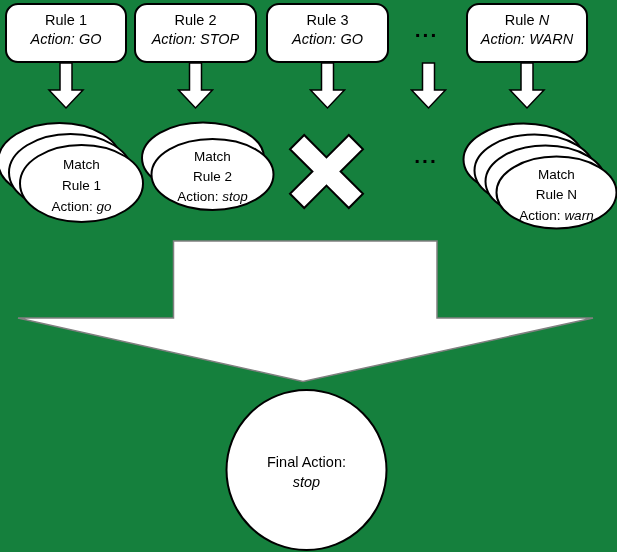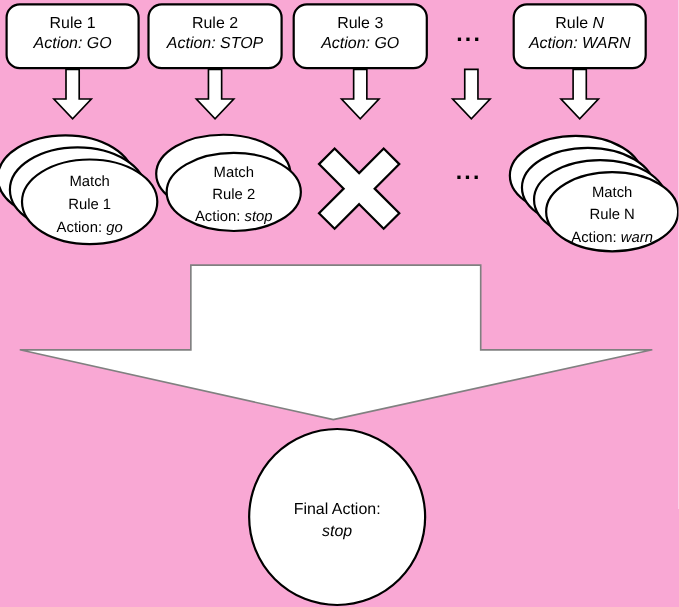--- a/index.html
+++ b/index.html
@@ -1,18 +1,18 @@
 <!DOCTYPE html>
 <html><head>
 <meta charset="utf-8">
 <style>
   html, body { margin: 0; padding: 0; background: #ffffff; }
   .canvas-wrap {
     width: 617px; height: 552px; position: relative;
-    background: #f9a8d4; overflow: hidden; text-decoration: underline;
+    background: #15803d; overflow: hidden; text-decoration: underline;
   }
   svg { display: block; }
   .t {
     font-family: "Liberation Sans", "DejaVu Sans", sans-serif;
     fill: #000000;
     text-anchor: middle;
   }
   .t14 { font-size: 14.5px; }
   .t13 { font-size: 13.5px; }
   .it  { font-style: italic; }

